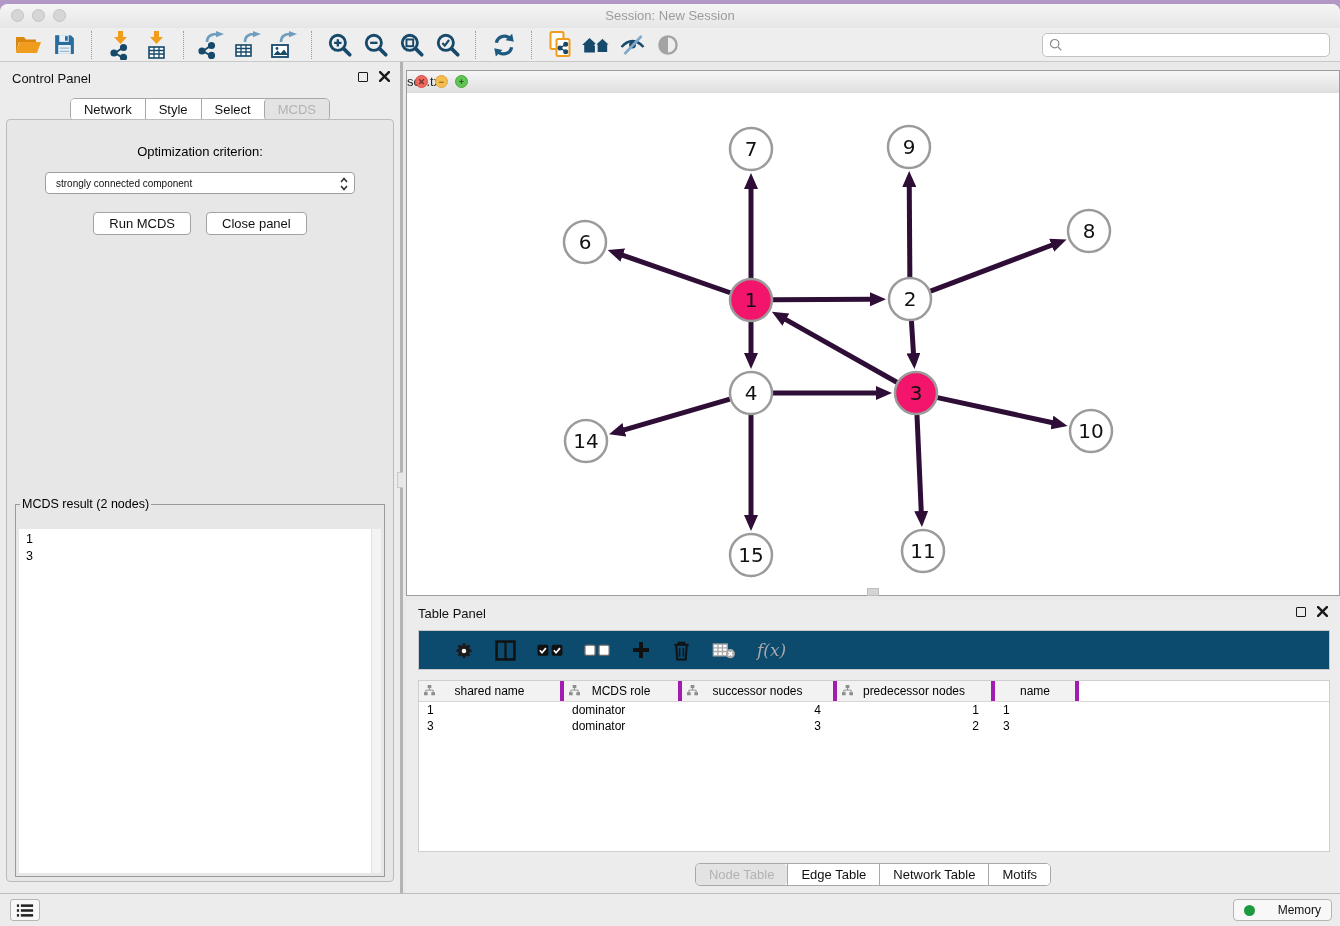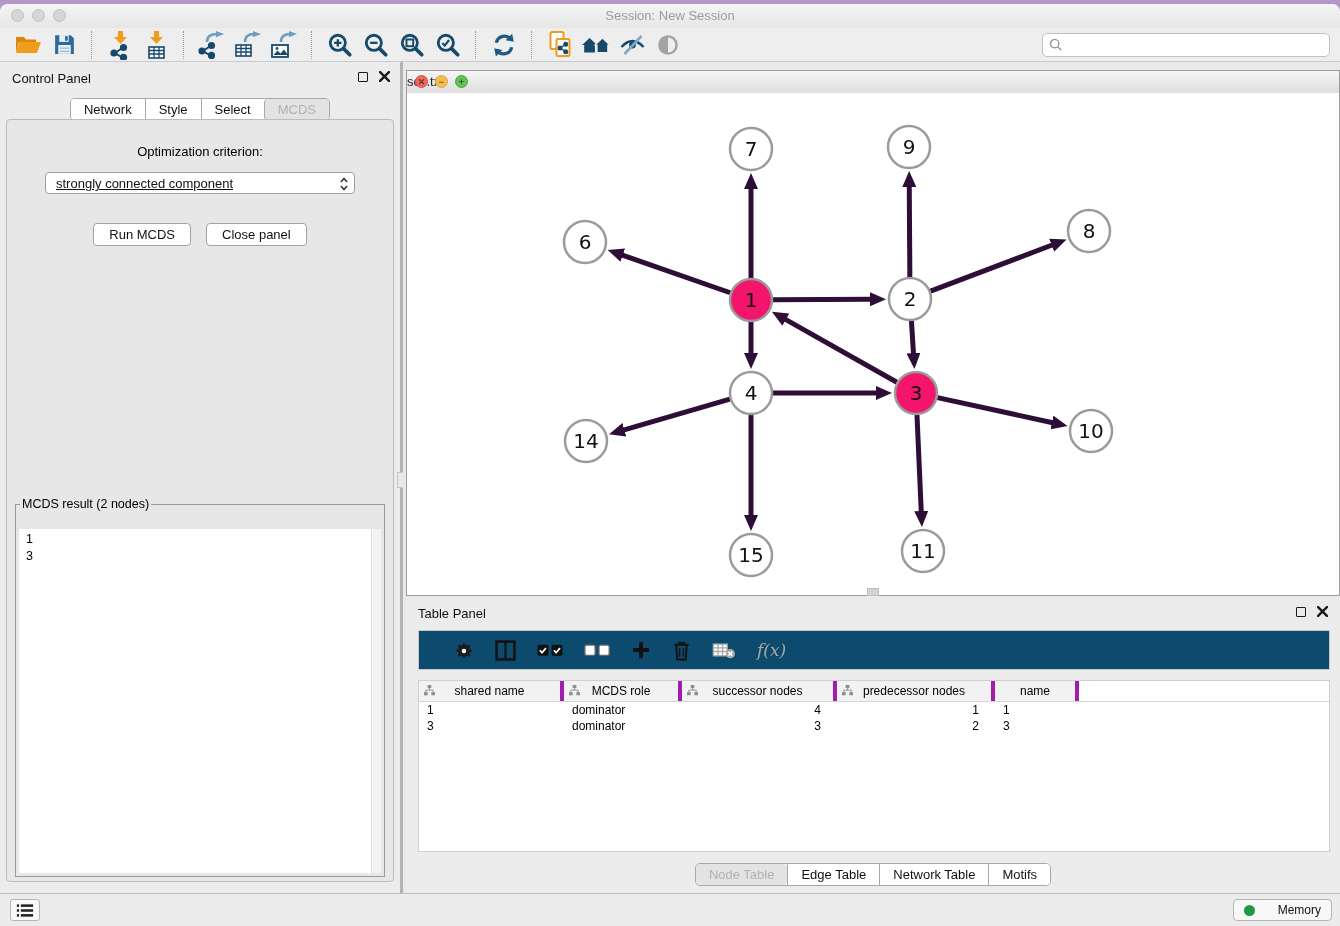--- a/index.html
+++ b/index.html
@@ -33,23 +33,23 @@
   .panel-title{position:absolute;left:12px;top:9px;font-size:13px;color:#111;}
   .win-btns{position:absolute;right:10px;top:9px;display:flex;gap:11px;align-items:center;}
   .float-box{display:inline-block;width:10px;height:10px;border:1.6px solid #1a1a1a;border-radius:1px;box-sizing:border-box;}
   .cp-tabs{position:absolute;top:36px;left:0;width:100%;display:flex;justify-content:center;}
   .tabgroup{display:flex;border:1px solid #a8a8a8;border-radius:5px;background:#fff;height:21px;overflow:hidden;}
   .tab{padding:2px 13px;font-size:13px;color:#111;background:#fff;border-left:1px solid #a8a8a8;line-height:17px;white-space:nowrap;cursor:default;}
   .tab:first-child{border-left:none;}
   .tab.active{background:#e3e3e3;color:#b2b2b2;border-radius:4px;}
   .cp-body{position:absolute;top:57px;left:6px;right:6px;bottom:12px;border:1px solid #bcbcbc;border-radius:4px;background:#e7e7e7;}
   .opt-label{margin-top:24px;text-align:center;font-size:13px;color:#000;}
-  .select{position:relative;margin:13px auto 16px;width:310px;height:22px;background:#fff;border:1px solid #9f9f9f;border-radius:4px;font-size:13px;line-height:21px;padding-left:10px;box-sizing:border-box;color:#111;text-decoration:underline;}
+  .select{position:relative;margin:13px auto 16px;width:310px;height:22px;background:#fff;border:1px solid #9f9f9f;border-radius:4px;font-size:10px;line-height:21px;padding-left:10px;box-sizing:border-box;color:#111;}
   .stepper{position:absolute;right:5px;top:3px;}
-  .cp-buttons{display:flex;justify-content:center;gap:15px;margin-top:29px;}
+  .cp-buttons{display:flex;justify-content:center;gap:15px;margin-top:18px;}
   .btn{background:#fff;border:1px solid #a3a3a3;border-radius:4px;font-size:13px;padding:3px 15px;color:#111;cursor:default;}
   .result-fieldset{position:absolute;left:8px;right:8px;top:377px;bottom:4px;border:1px solid #9a9a9a;margin:0;padding:3px;background:#e7e7e7;}
   .result-fieldset legend{font-size:12.5px;color:#000;padding:0 2px;margin-left:1px;}
   .result-wrap{position:absolute;left:3px;right:3px;top:18px;bottom:3px;background:#fff;}
   .result-text{position:absolute;inset:0;padding:2px 12px 0 7px;font-size:12.5px;line-height:17px;color:#000;white-space:pre-line;overflow:hidden;}
   .result-scrollbar{position:absolute;right:0;top:0;bottom:0;width:9px;background:#f3f3f3;border-left:1px solid #e2e2e2;}
 
   
   .v-divider{position:absolute;left:400px;top:0;width:3px;height:100%;background:#b3b3b3;}
   .v-grip{position:absolute;left:-3px;top:410px;width:9px;height:16px;background:#e8e8e8;border:1px solid #c9c9c9;box-sizing:border-box;}

